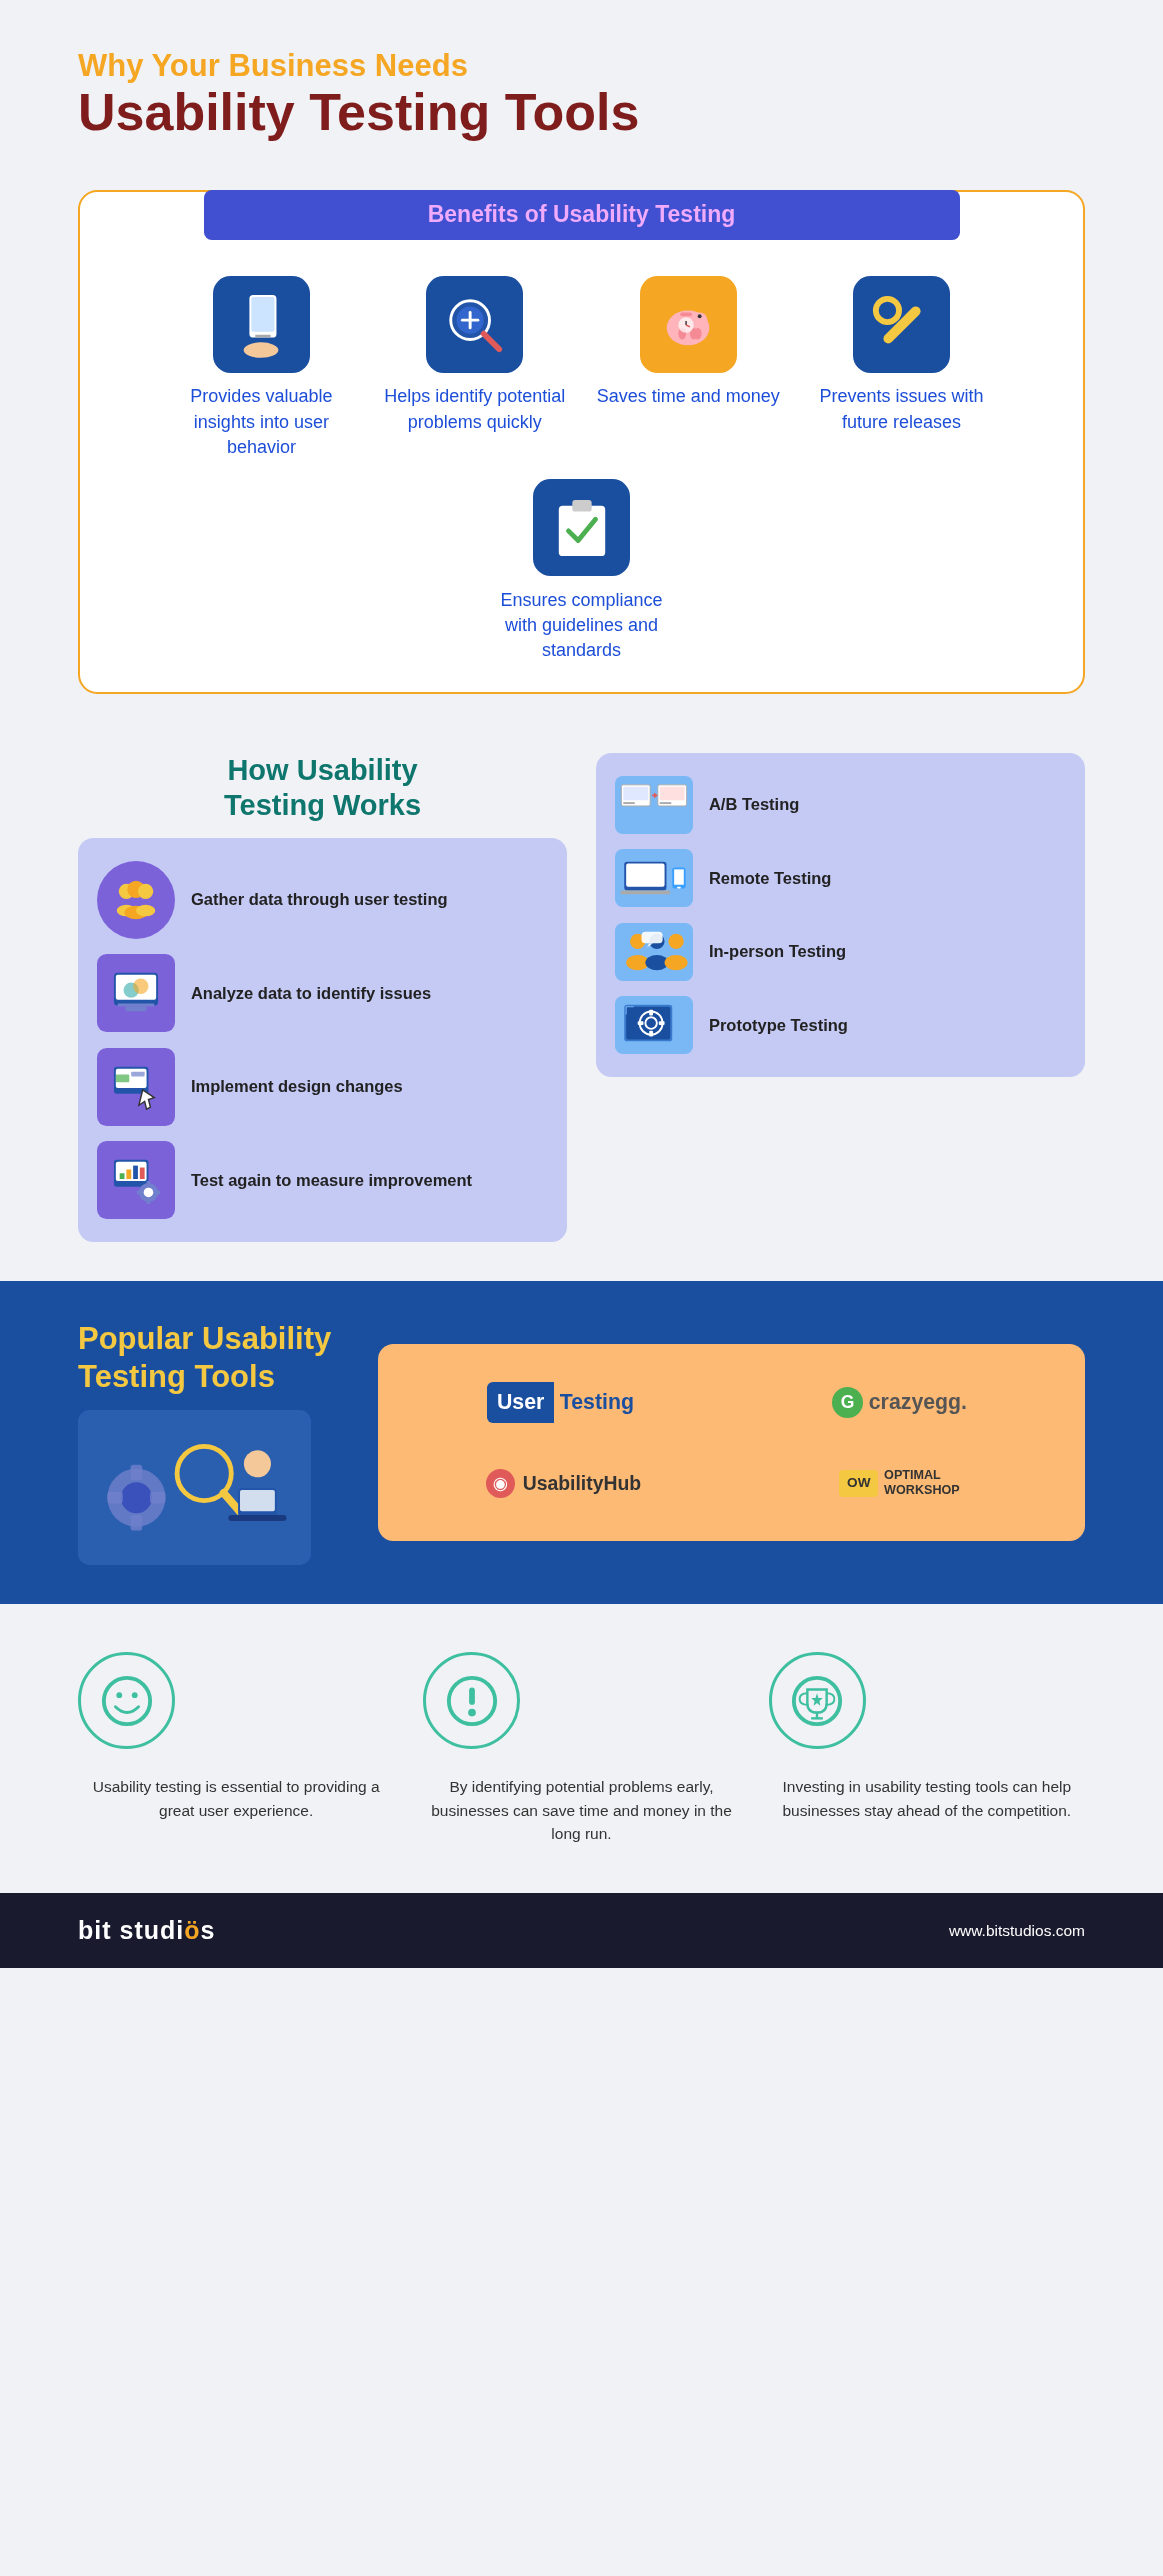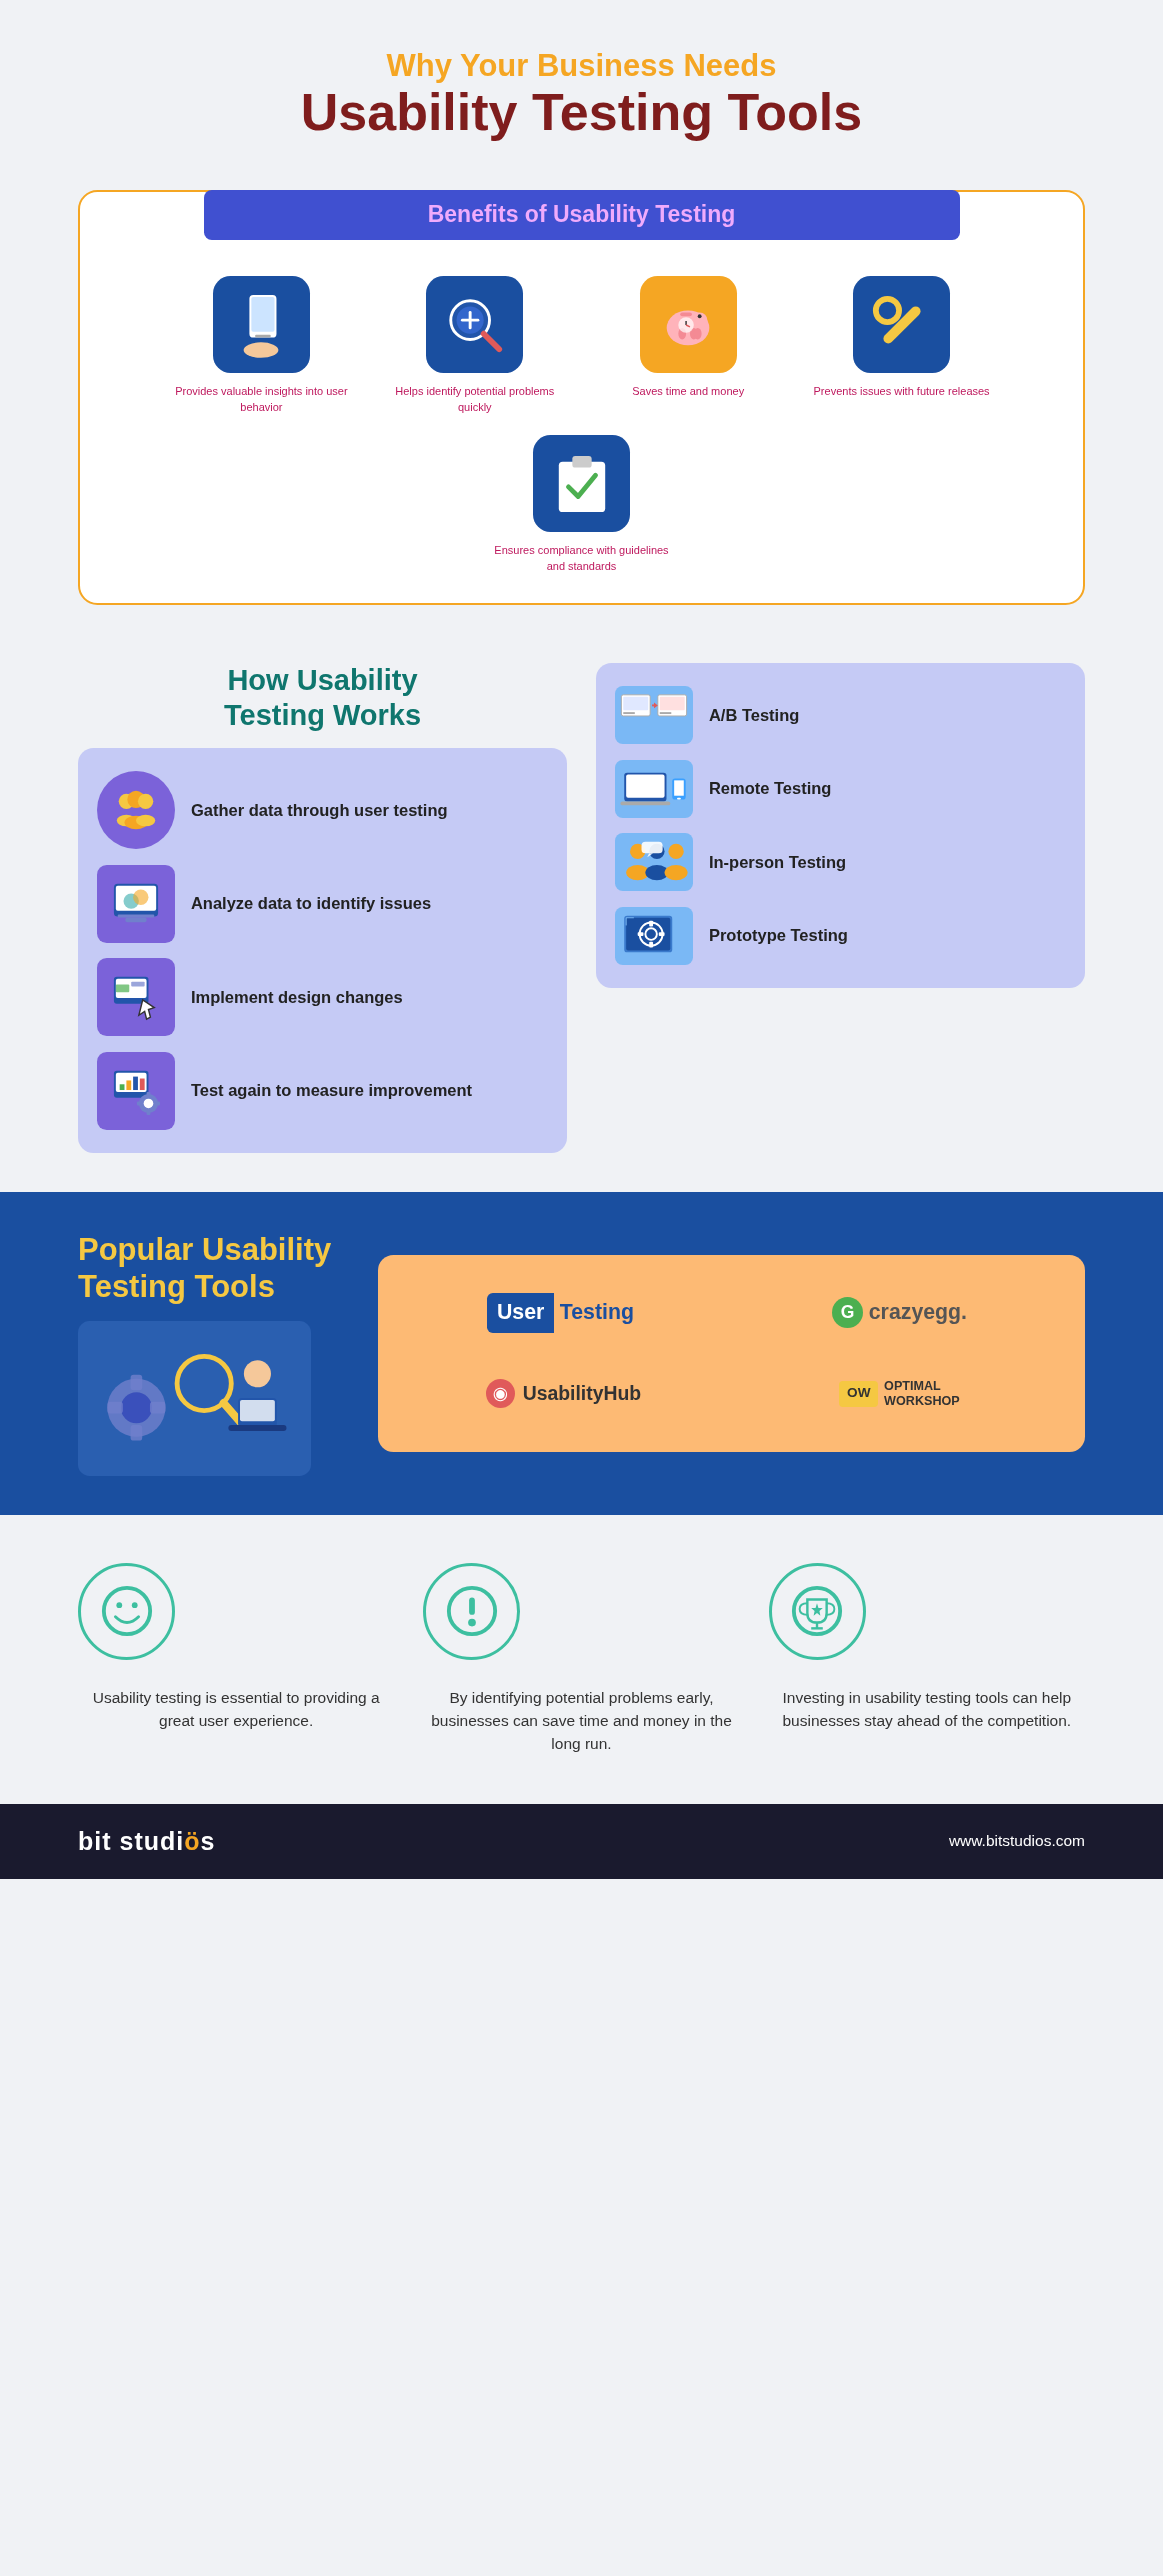--- a/index.html
+++ b/index.html
@@ -5,21 +5,21 @@
     * { box-sizing: border-box; margin: 0; padding: 0; }
     body {
       width: 1163px;
       background: #f0f2f5;
       font-family: 'Arial', sans-serif;
       overflow-x: hidden;
     }
 
     
     .header {
-      text-align: center;
+      text-align: left;
       padding: 48px 78px 29px;
       background: #f0f2f5;
     }
     .header-subtitle {
       font-size: 31px;
       color: #f5a623;
       font-weight: 700;
     }
     .header-title {
       font-size: 52px;
@@ -72,22 +72,22 @@
       display: flex;
       align-items: center;
       justify-content: center;
       margin-bottom: 11.6px;
       font-size: 47px;
     }
     .benefit-icon-wrap.orange-bg {
       background: #f5a623;
     }
     .benefit-text {
-      font-size: 11px;
-      color: #be185d;
+      font-size: 18px;
+      color: #1d4ed8;
       line-height: 1.4;
     }
 
     
     .mid-section {
       padding: 19.4px 78px 39px;
       background: #f0f2f5;
       display: flex;
       gap: 29px;
     }

